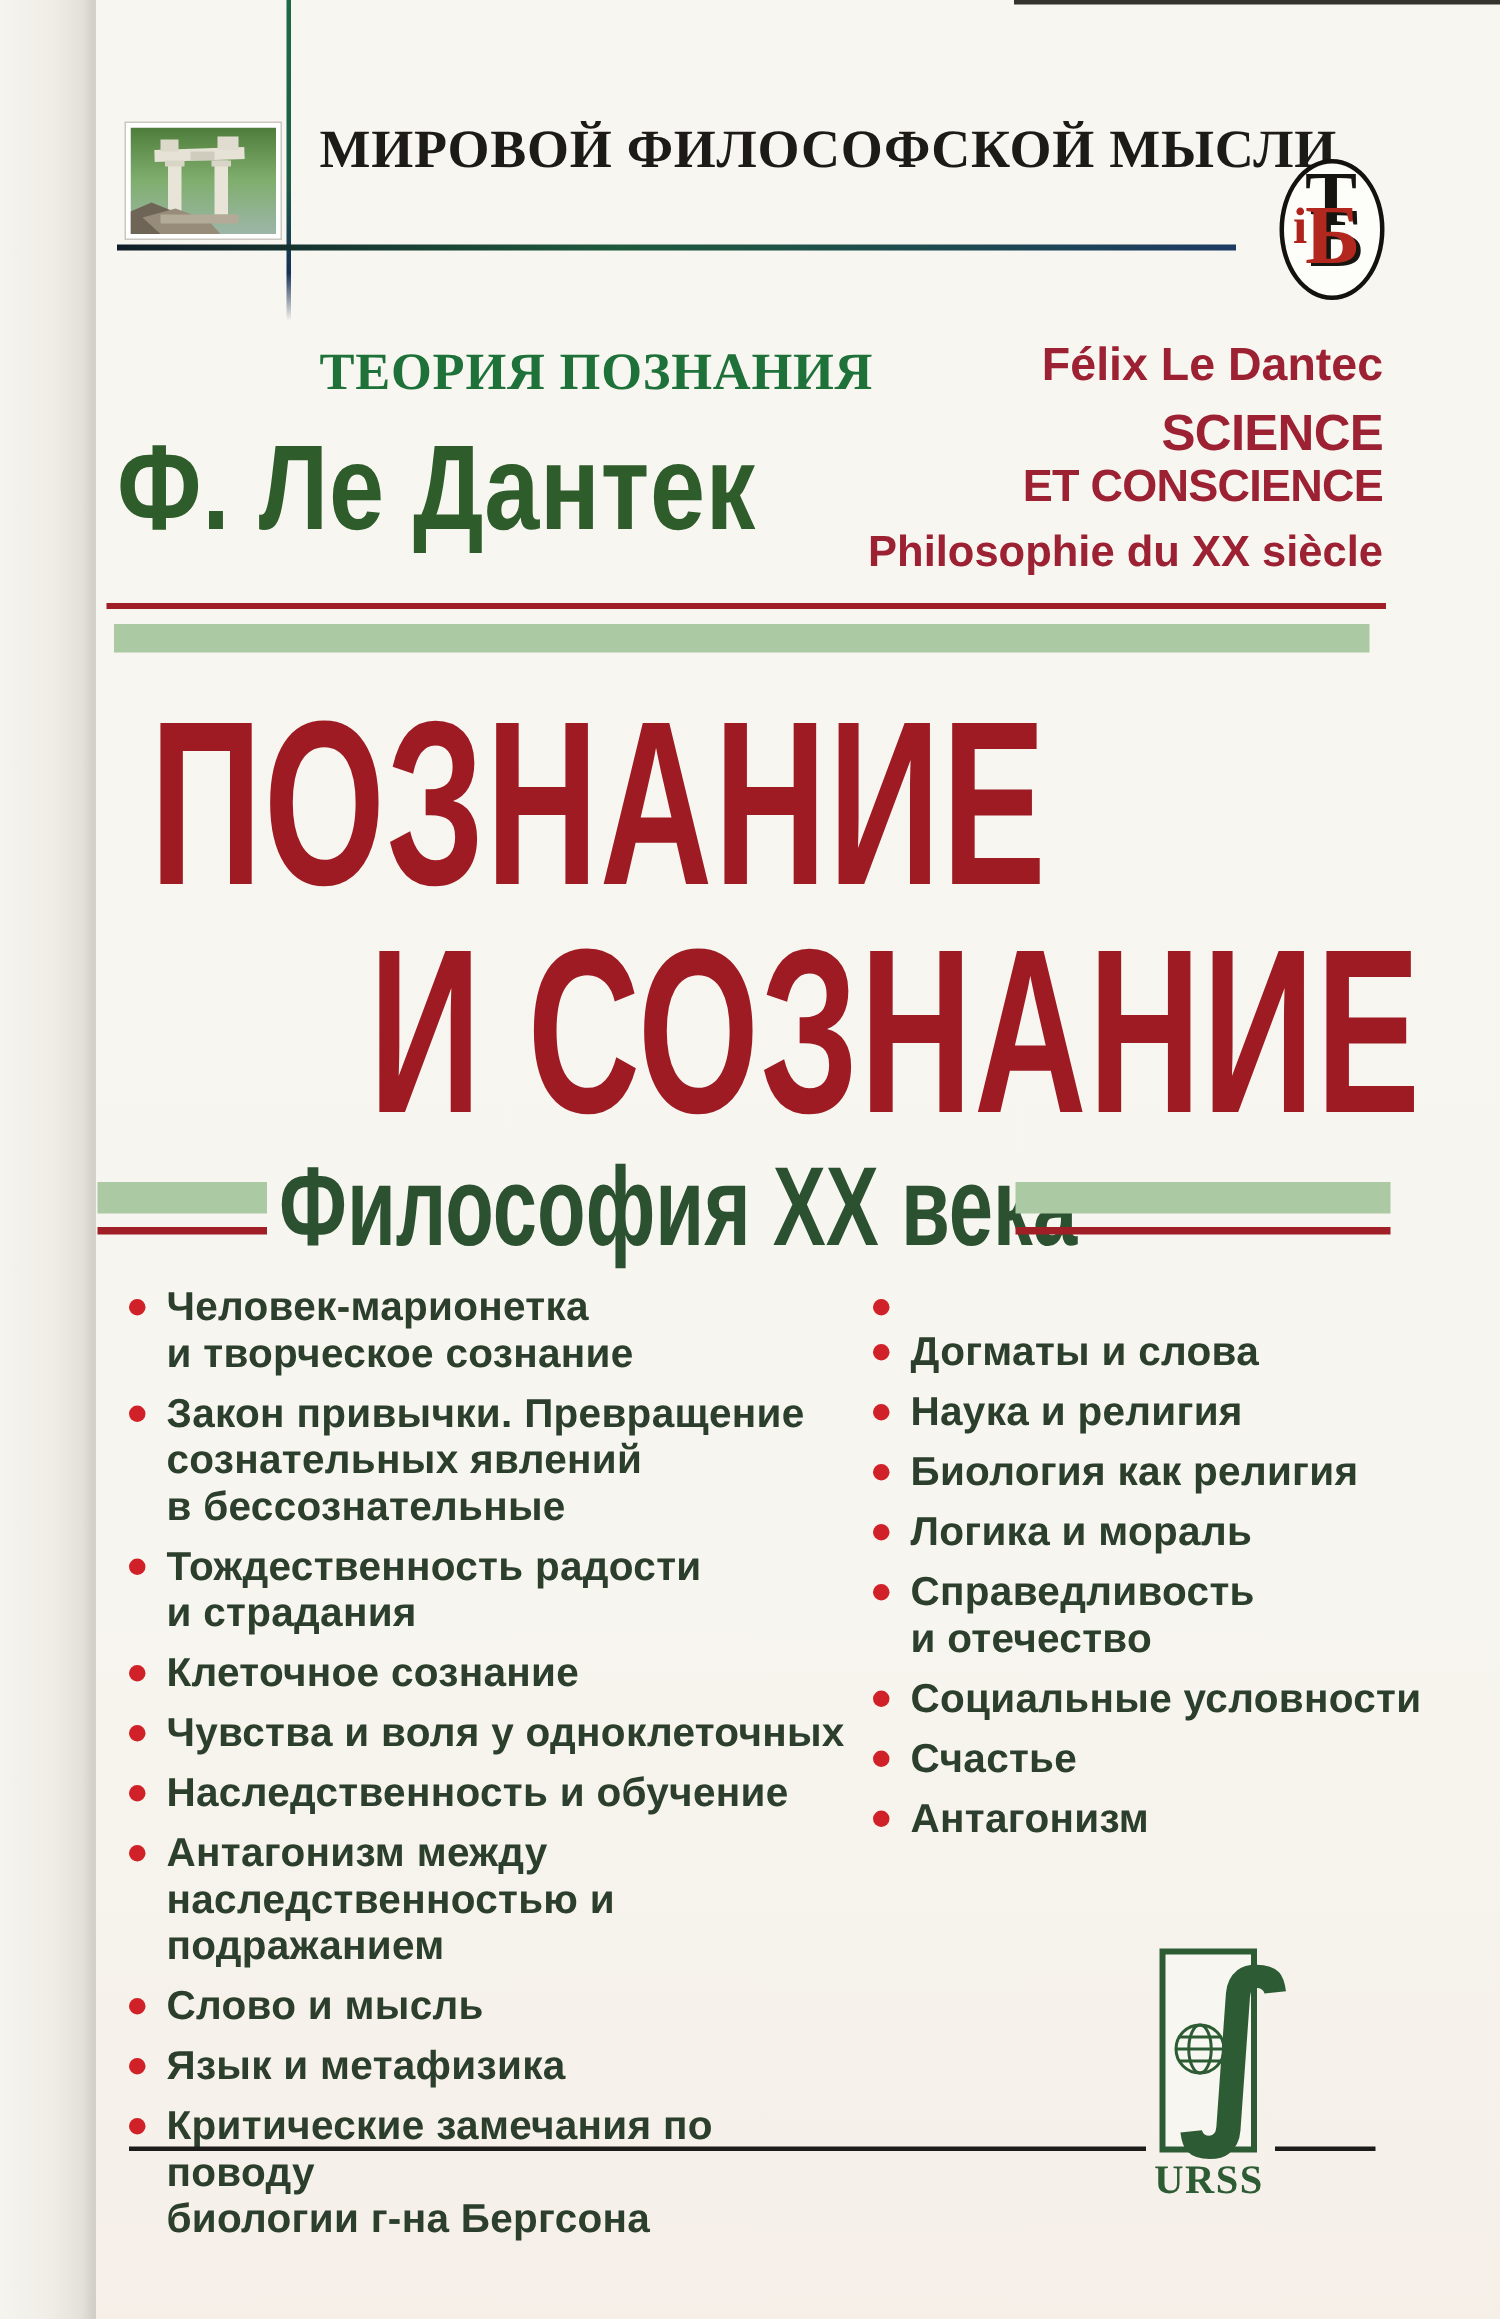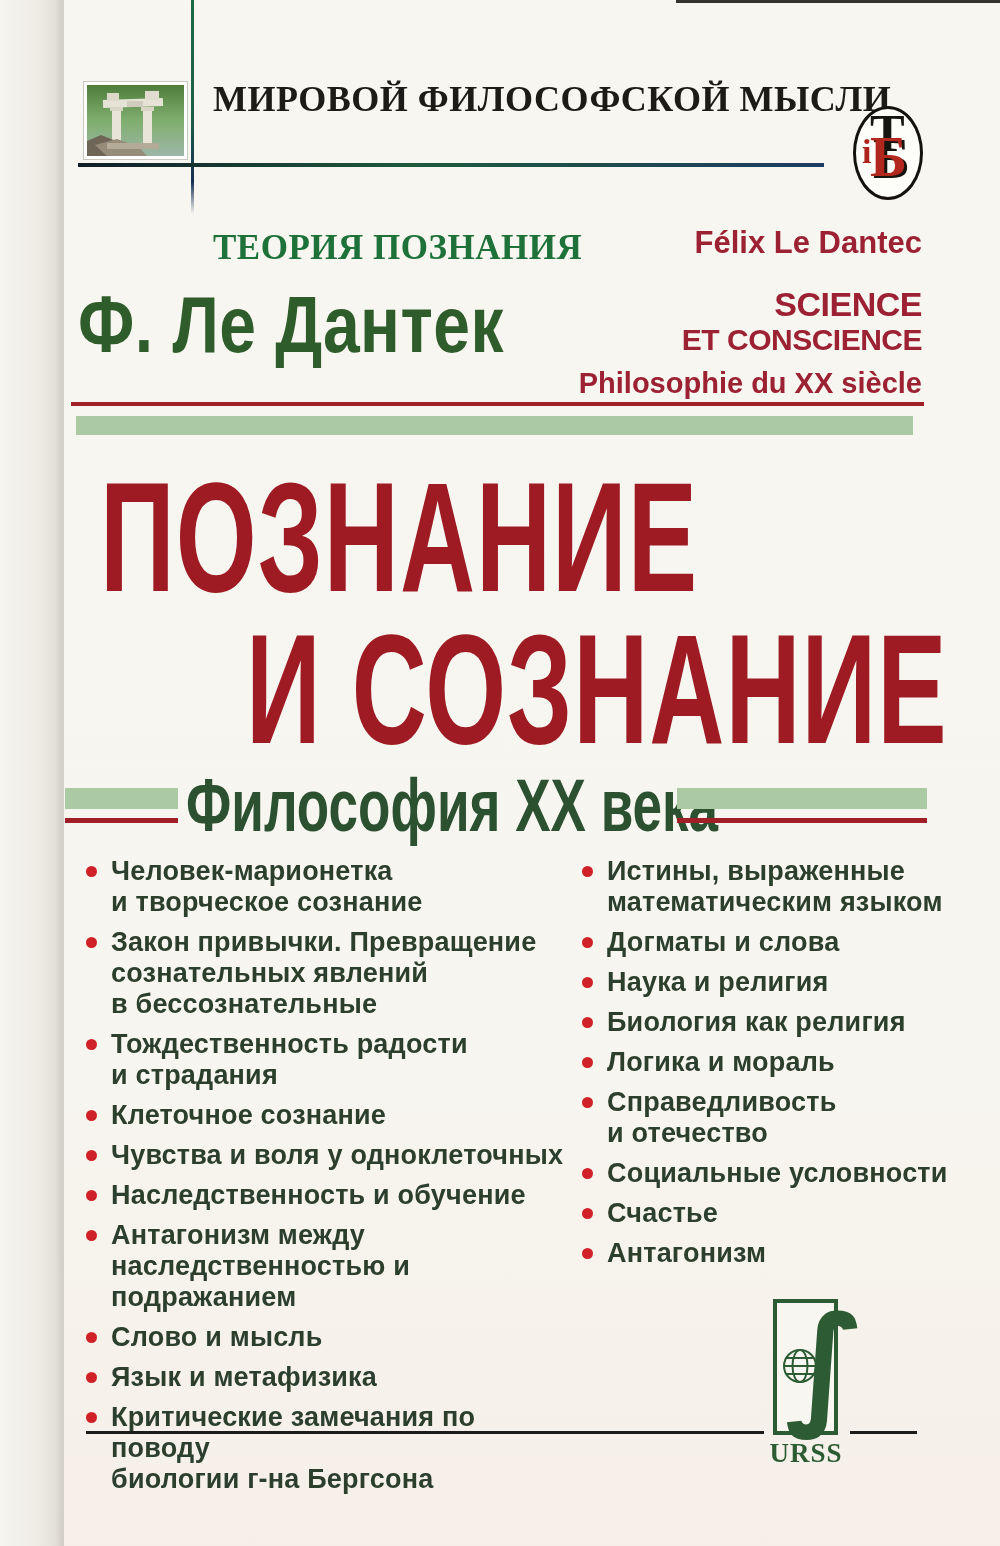--- a/index.html
+++ b/index.html
@@ -29,21 +29,21 @@
     border-radius:50%;background:#fdfdfa;}
   .tb .t{position:absolute;left:17px;top:-2px;font-family:"Liberation Serif",serif;
     font-weight:bold;font-size:52px;color:#17150f;z-index:1;}
   .tb .i{position:absolute;left:9px;top:27px;font-family:"Liberation Serif",serif;
     font-weight:bold;font-size:34px;color:#ae231c;z-index:2;}
   .tb .b{position:absolute;left:17px;top:19px;font-family:"Liberation Serif",serif;
     font-weight:bold;font-size:56px;color:#b3281e;text-shadow:3px 2px 0 #17150f;z-index:3;}
   
   .french{right:78px;top:226px;text-align:right;color:#9c2133;font-weight:bold;white-space:nowrap;}
   .fr1{font-size:31px;line-height:34px;}
-  .fr2{font-size:34px;line-height:36px;margin-top:26px;letter-spacing:-.5px;}
+  .fr2{font-size:34px;line-height:36px;margin-top:11px;letter-spacing:-.5px;}
   .fr3{font-size:30px;line-height:36px;letter-spacing:-.5px;}
   .fr4{font-size:29px;line-height:32px;margin-top:9px;}
   
   .author{left:78px;top:278px;font-size:66px;font-weight:bold;color:#2e5c2a;
     transform:scale(1,1.22);transform-origin:0 0;white-space:nowrap;letter-spacing:0.5px;}
   
   .rule-red-top{left:71px;top:402px;width:853px;height:4px;background:#a01f26;}
   .band-green-top{left:76px;top:416px;width:837px;height:19px;background:#abc9a2;}
   
   .title-line{font-weight:bold;color:#9e1b24;font-size:104px;white-space:nowrap;
@@ -190,22 +190,20 @@
     <div class="topic">
         <span class="dot"></span>
         <span class="topic-text">Критические замечания по поводу
 биологии г-на Бергсона</span>
       </div>
   </div>
 
   <div class="abs col col-right">
     <div class="topic">
         <span class="dot"></span>
-        <span class="topic-text">Истины, выраженные
-математическим языком</span>
       </div>
     <div class="topic">
         <span class="dot"></span>
         <span class="topic-text">Догматы и слова</span>
       </div>
     <div class="topic">
         <span class="dot"></span>
         <span class="topic-text">Наука и религия</span>
       </div>
     <div class="topic">

